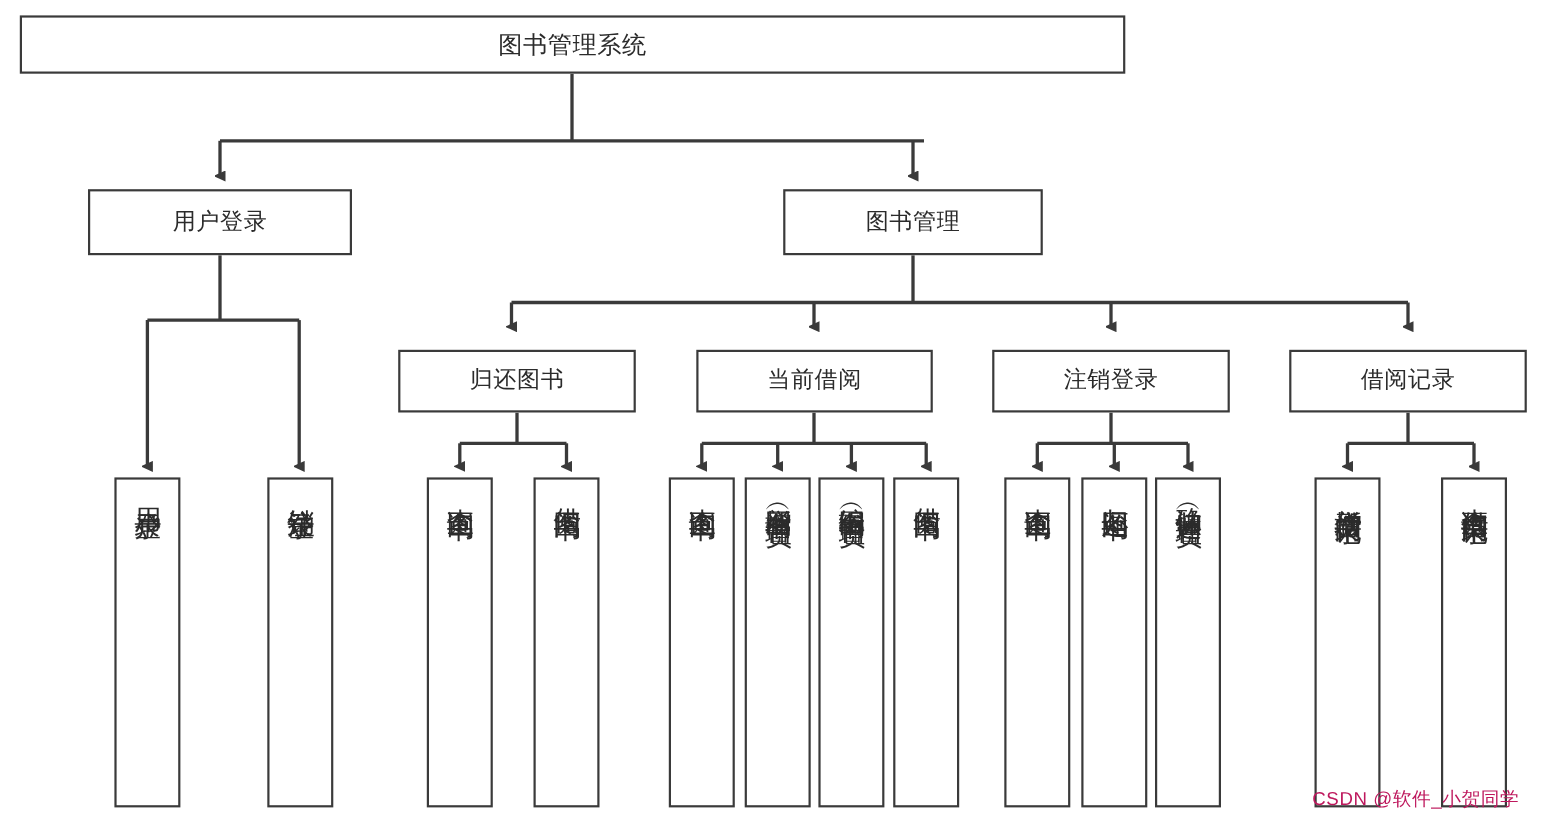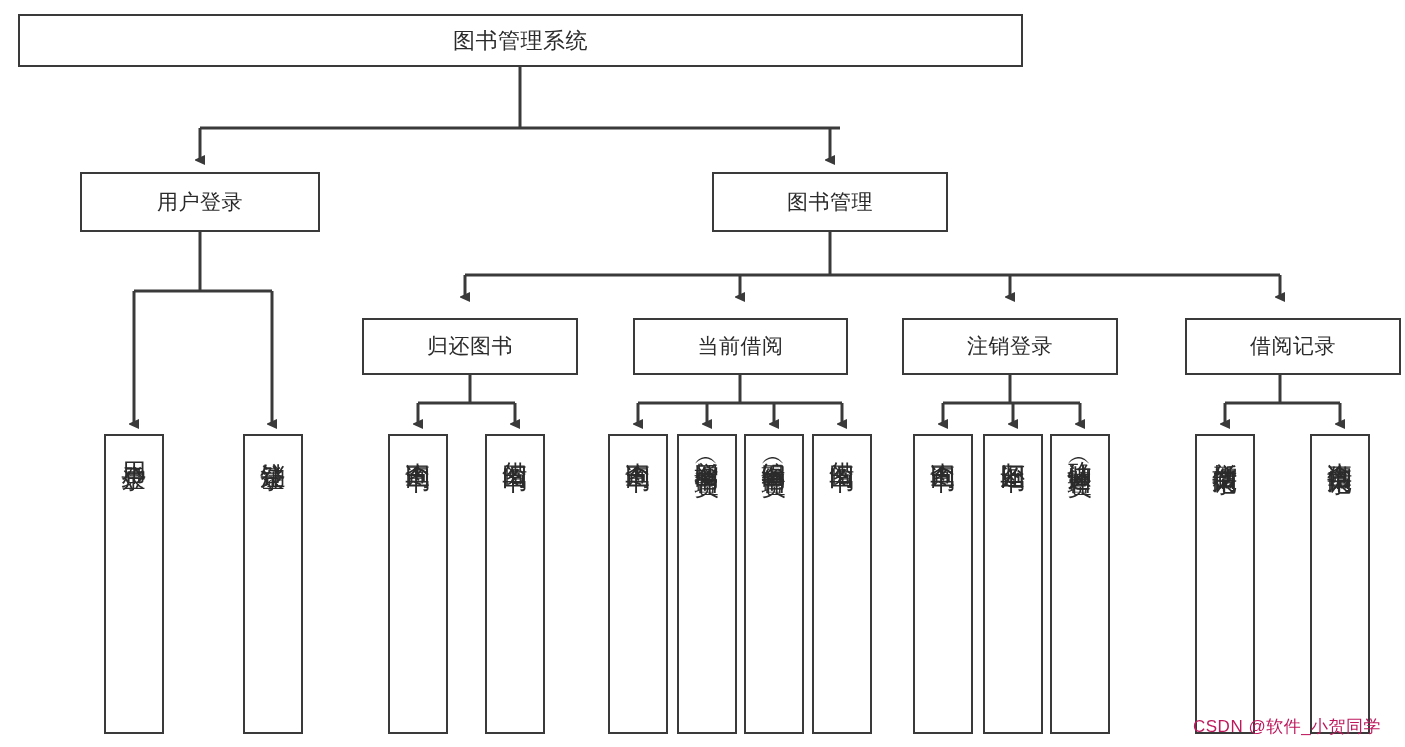--- a/index.html
+++ b/index.html
@@ -141,21 +141,21 @@
   </div>
 
   <div class="node horiz" style="left:633px; top:318px; width:215px; height:57px;">
     <span class="lbl">当前借阅</span>
   </div>
 
   <div class="node horiz" style="left:902px; top:318px; width:216px; height:57px;">
     <span class="lbl">注销登录</span>
   </div>
 
-  <div class="node horiz" style="left:1172px; top:318px; width:216px; height:57px;margin-left:13px;">
+  <div class="node horiz" style="left:1172px; top:318px; width:216px; height:57px;">
     <span class="lbl">借阅记录</span>
   </div>
 
   <div class="node vert" style="left:104px; top:434px; width:60px; height:300px;">
     <span class="lbl">用户登录</span>
   </div>
 
   <div class="node vert" style="left:243px; top:434px; width:60px; height:300px;">
     <span class="lbl">注销登录</span>
   </div>

